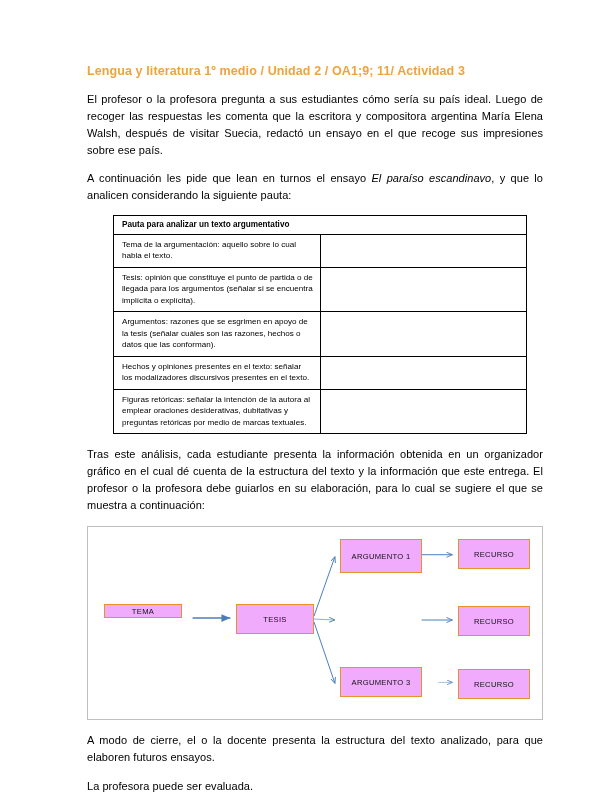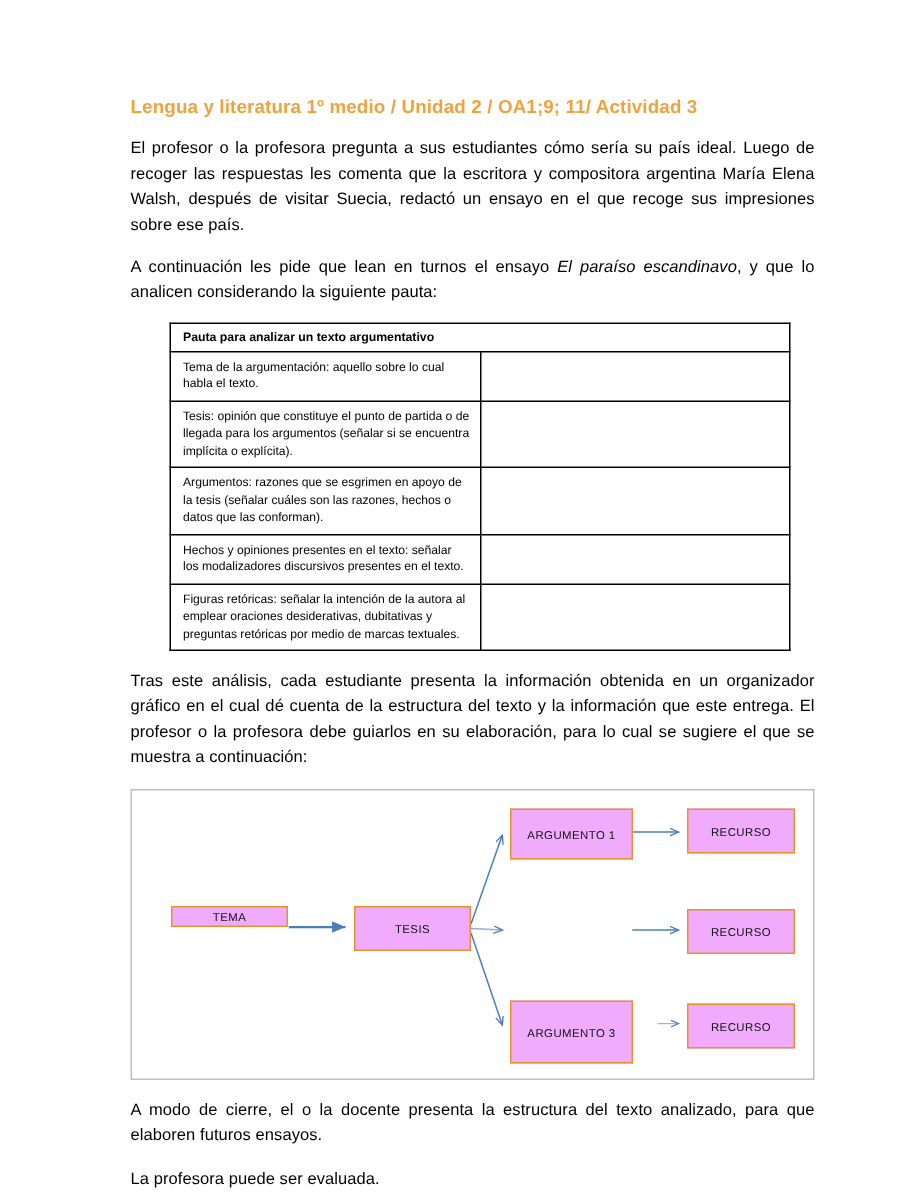--- a/index.html
+++ b/index.html
@@ -98,25 +98,25 @@
     background: #f0abfc;
     box-sizing: border-box;
     display: flex;
     align-items: center;
     justify-content: center;
     font-size: 7.6px;
     letter-spacing: 0.3px;
     color: #111111;
     z-index: 2;
   }
-  .node-tema   { left: 26px;  top: 77px;  width: 78px;  height: 14px; text-align: center; }
+  .node-tema   { left: 16px;  top: 77px;  width: 78px;  height: 14px; text-align: center; }
   .node-tesis  { left: 148px; top: 77px;  width: 78px;  height: 30px; }
   .node-arg1   { left: 252px; top: 12px;  width: 82px;  height: 34px; }
   .node-arg2   { left: 252px; top: 77px;  width: 82px;  height: 34px; }
-  .node-arg3   { left: 252px; top: 140px; width: 82px;  height: 42px; }
+  .node-arg3   { left: 252px; top: 140px; width: 82px;  height: 30px; }
   .node-rec1   { left: 370px; top: 12px;  width: 72px;  height: 30px; }
   .node-rec2   { left: 370px; top: 79px;  width: 72px;  height: 30px; }
   .node-rec3   { left: 370px; top: 142px; width: 72px;  height: 30px; }
 
   .footer-line {
     font-size: 8.6px;
     font-weight: bold;
     letter-spacing: 0.2px;
     margin: 9px 0 0 0;
   }

